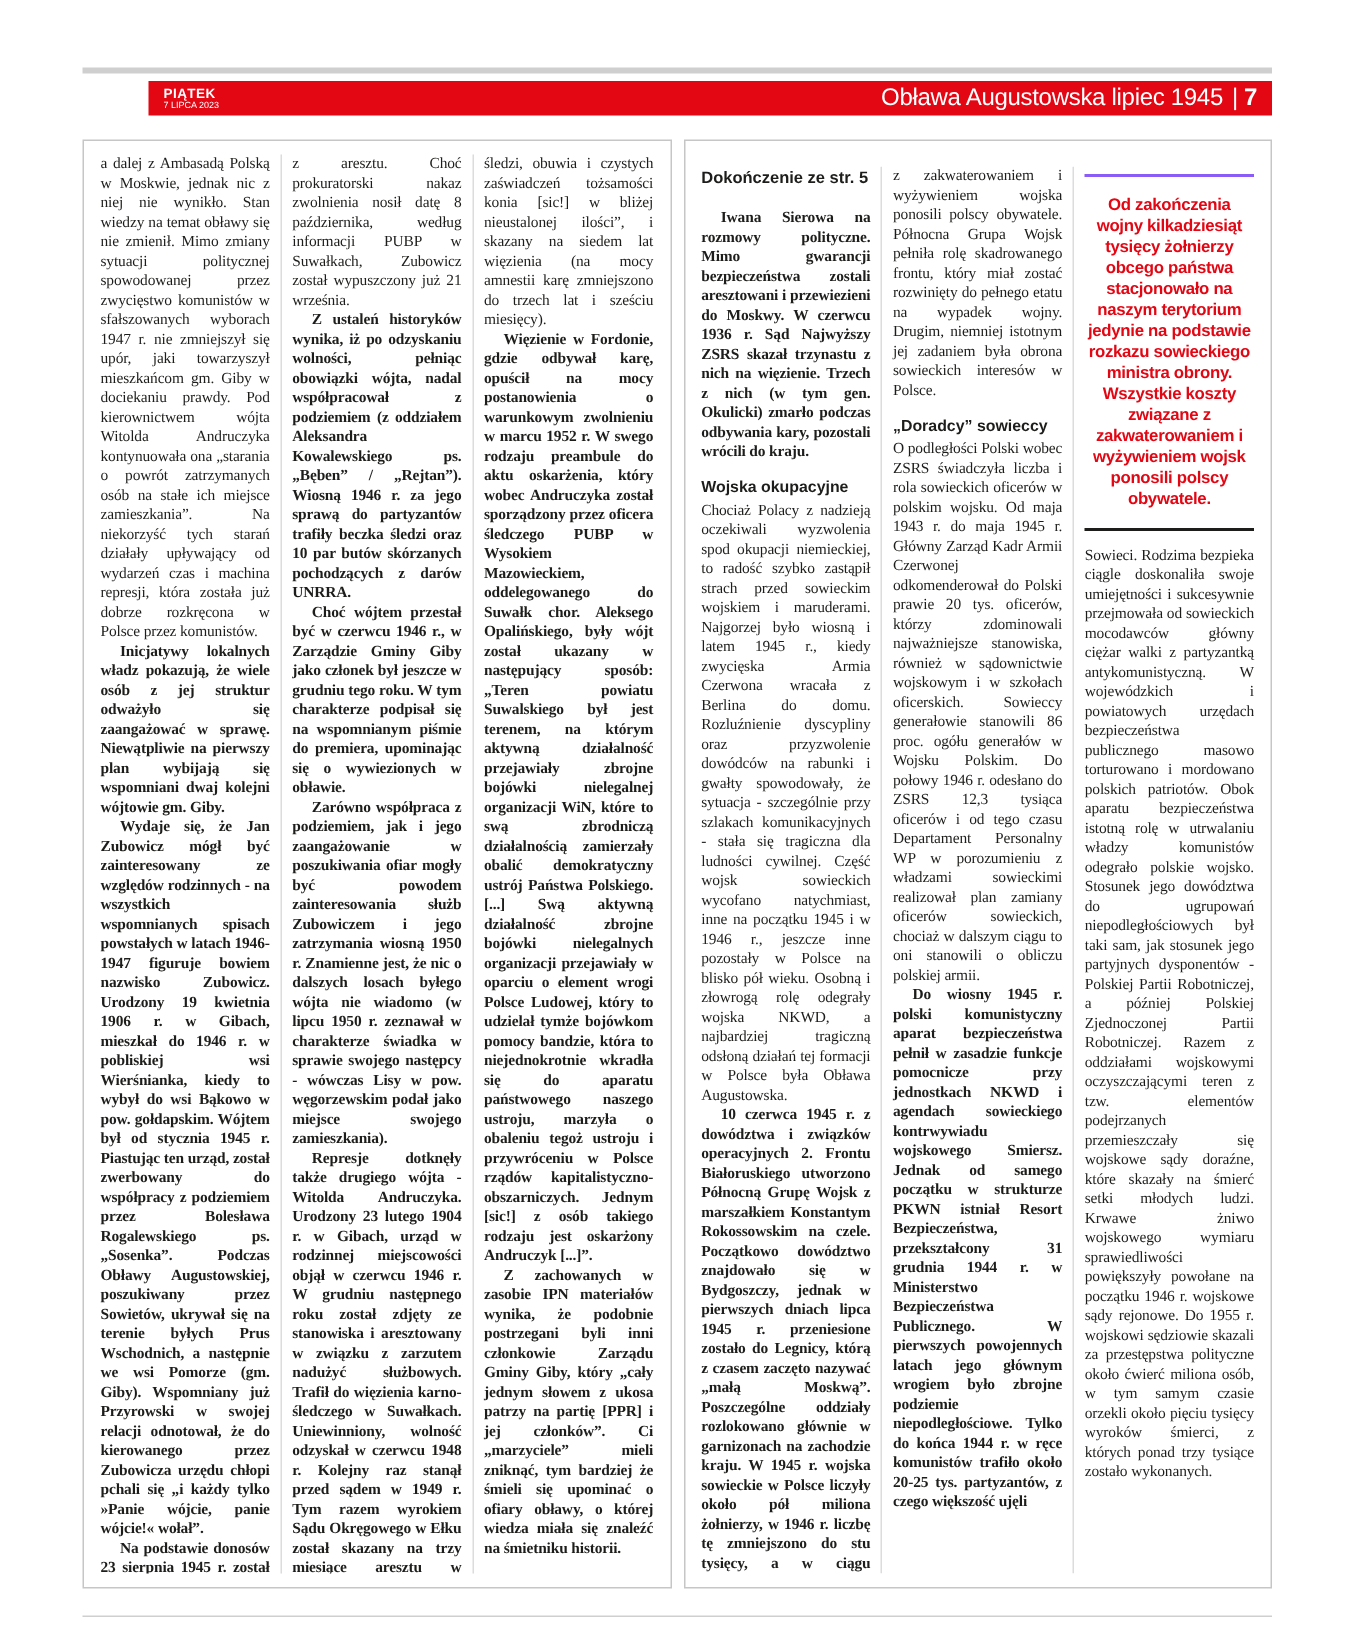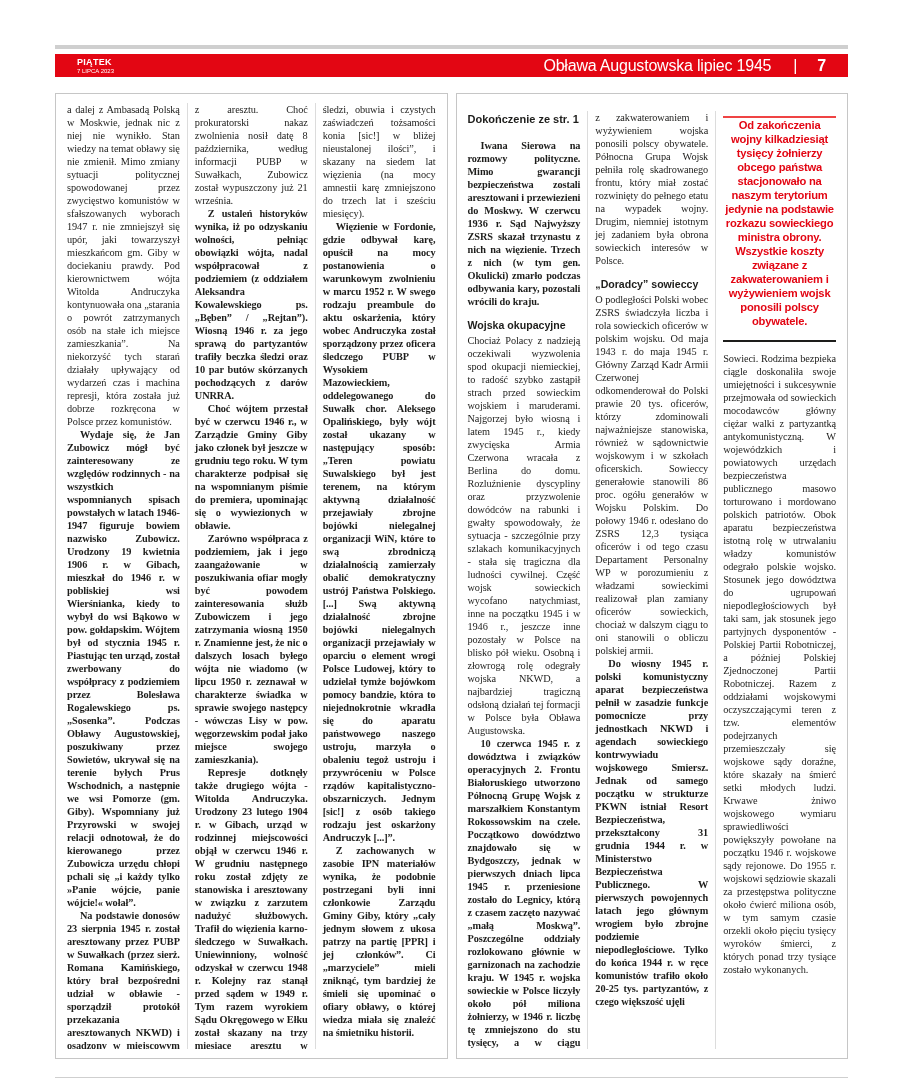--- a/index.html
+++ b/index.html
@@ -1,39 +1,39 @@
 <!DOCTYPE html>
 <html lang="pl"><head>
 <meta charset="utf-8">
 <style>
   html,body{margin:0;padding:0;background:#fff;}
   body{width:900px;height:1091px;overflow:hidden;font-family:"Liberation Serif",serif;color:#1d1d1b;}
   .page{box-sizing:border-box;width:900px;height:1091px;padding:45px 52px 0 55px;position:relative;}
   .toprule{height:4px;background:#cfcfcf;margin-bottom:5px;}
   .masthead{background:#e30613;color:#fff;height:23px;display:flex;align-items:center;justify-content:space-between;
-            padding:0 22px;font-family:"Liberation Sans",sans-serif;}
+            padding:0 10px;font-family:"Liberation Sans",sans-serif;margin-left:44px;}
   .mh-left{line-height:1;}
   .mh-day{font-weight:bold;font-size:9px;letter-spacing:.3px;display:block;}
   .mh-date{font-size:6px;display:block;margin-top:1px;}
-  .mh-right{font-size:16px;font-weight:400;letter-spacing:-.2px;display:flex;align-items:baseline;gap:20px;}
+  .mh-right{font-size:16px;font-weight:400;letter-spacing:-.2px;display:flex;align-items:baseline;gap:4px;}
   .mh-pagenum{font-weight:bold;}
   .mh-sep{font-weight:300;margin-left:2px;}
   .content{display:flex;gap:8px;margin-top:16px;height:966px;}
   .box{box-sizing:border-box;border:1px solid #c6c6c6;background:#fff;flex:1;padding:9px 4px;overflow:hidden;}
   .cols{display:flex;height:100%;}
   .col{box-sizing:border-box;flex:1;padding:0 7px;overflow:hidden;}
   .col + .col{border-left:1px solid #dcdcdc;}
   
   .blk{margin:0;}
   .p{font-size:10.3px;line-height:13px;text-align:justify;hyphens:auto;-webkit-hyphens:auto;letter-spacing:-.1px;}
   .p.ind{text-indent:13px;font-weight:bold;}
   .sub{font-family:"Liberation Sans",sans-serif;font-weight:bold;font-size:10.6px;line-height:13px;margin:11px 0 2px;}
   .quote{font-family:"Liberation Sans",sans-serif;font-weight:bold;color:#e30613;font-size:11.2px;line-height:14px;
          text-align:center;letter-spacing:-.2px;margin-top:8px;}
-  .quote.rt{border-top:2px solid #ef4444;margin-top:5px;}
+  .quote.rt{border-top:2px solid #8b5cf6;padding-top:12px;margin-top:5px;}
   .quote.rb{border-bottom:2px solid #1d1d1b;padding-bottom:12px;margin-bottom:10px;}
   
   .right-article{display:flex;flex-direction:column;}
   .headline{margin:0 6px 8px;}
   .hl-row{font-family:"Liberation Sans",sans-serif;font-weight:bold;color:#e30613;font-size:37px;line-height:35px;
           height:36px;text-align:center;letter-spacing:-1px;border-bottom:1px solid #bdbdbd;transform-origin:center;}
   .right-cols{flex:1;overflow:hidden;}
   .kicker{font-family:"Liberation Sans",sans-serif;font-weight:bold;font-size:11px;margin:2px 0 14px;}
   .footrule{height:1px;background:#cfcfcf;margin-top:18px;}
 </style>
@@ -55,20 +55,21 @@
       <span class="mh-pagenum">7</span>
     </div>
   </header>
 
   <div class="content">
 
     <section class="box left-article">
       <div class="cols">
         <div class="col">
             <div class="blk p">a dalej z Ambasadą Polską w Moskwie, jednak nic z niej nie wynikło. Stan wiedzy na temat obławy się nie zmienił. Mimo zmiany sytuacji politycznej spowodowanej przez zwycięstwo komunistów w sfałszowanych wyborach 1947 r. nie zmniejszył się upór, jaki towarzyszył mieszkańcom gm. Giby w dociekaniu prawdy. Pod kierownictwem wójta Witolda Andruczyka kontynuowała ona „starania o powrót zatrzymanych osób na stałe ich miejsce zamieszkania”. Na niekorzyść tych starań działały upływający od wydarzeń czas i machina represji, która została już dobrze rozkręcona w Polsce przez komunistów.</div>
+            <div class="blk p ind">Inicjatywy lokalnych władz pokazują, że wiele osób z jej struktur odważyło się zaangażować w sprawę. Niewątpliwie na pierwszy plan wybijają się wspomniani dwaj kolejni wójtowie gm. Giby.</div>
             <div class="blk p ind">Wydaje się, że Jan Zubowicz mógł być zainteresowany ze względów rodzinnych - na wszystkich wspomnianych spisach powstałych w latach 1946-1947 figuruje bowiem nazwisko Zubowicz. Urodzony 19 kwietnia 1906 r. w Gibach, mieszkał do 1946 r. w pobliskiej wsi Wierśnianka, kiedy to wybył do wsi Bąkowo w pow. gołdapskim. Wójtem był od stycznia 1945 r. Piastując ten urząd, został zwerbowany do współpracy z podziemiem przez Bolesława Rogalewskiego ps. „Sosenka”. Podczas Obławy Augustowskiej, poszukiwany przez Sowietów, ukrywał się na terenie byłych Prus Wschodnich, a następnie we wsi Pomorze (gm. Giby). Wspomniany już Przyrowski w swojej relacji odnotował, że do kierowanego przez Zubowicza urzędu chłopi pchali się „i każdy tylko »Panie wójcie, panie wójcie!« wołał”.</div>
             <div class="blk p ind">Na podstawie donosów 23 sierpnia 1945 r. został aresztowany przez PUBP w Suwałkach (przez sierż. Romana Kamińskiego, który brał bezpośredni udział w obławie - sporządził protokół przekazania aresztowanych NKWD) i osadzony w miejscowym więzieniu karno-śledczym jako podejrzany o to, że od czerwca 1945 r. do chwili zatrzymania „należał do nielegalnej organizacji AK”, od której „otrzymał zadanie informowania dowództwa AK o ruchach wojsk radzieckich”. Wojskowy Sąd Garnizonowy w Białymstoku na posiedzeniu niejawnym 27 września 1945 r. postanowił umorzyć postępowanie karne przeciwko niemu na mocy amnestii z 2 sierpnia tego roku i zwolnić mężczyznę</div>
           </div>
         <div class="col">
             <div class="blk p">z aresztu. Choć prokuratorski nakaz zwolnienia nosił datę 8 października, według informacji PUBP w Suwałkach, Zubowicz został wypuszczony już 21 września.</div>
             <div class="blk p ind">Z ustaleń historyków wynika, iż po odzyskaniu wolności, pełniąc obowiązki wójta, nadal współpracował z podziemiem (z oddziałem Aleksandra Kowalewskiego ps. „Bęben” / „Rejtan”). Wiosną 1946 r. za jego sprawą do partyzantów trafiły beczka śledzi oraz 10 par butów skórzanych pochodzących z darów UNRRA.</div>
             <div class="blk p ind">Choć wójtem przestał być w czerwcu 1946 r., w Zarządzie Gminy Giby jako członek był jeszcze w grudniu tego roku. W tym charakterze podpisał się na wspomnianym piśmie do premiera, upominając się o wywiezionych w obławie.</div>
             <div class="blk p ind">Zarówno współpraca z podziemiem, jak i jego zaangażowanie w poszukiwania ofiar mogły być powodem zainteresowania służb Zubowiczem i jego zatrzymania wiosną 1950 r. Znamienne jest, że nic o dalszych losach byłego wójta nie wiadomo (w lipcu 1950 r. zeznawał w charakterze świadka w sprawie swojego następcy - wówczas Lisy w pow. węgorzewskim podał jako miejsce swojego zamieszkania).</div>
             <div class="blk p ind">Represje dotknęły także drugiego wójta - Witolda Andruczyka. Urodzony 23 lutego 1904 r. w Gibach, urząd w rodzinnej miejscowości objął w czerwcu 1946 r. W grudniu następnego roku został zdjęty ze stanowiska i aresztowany w związku z zarzutem nadużyć służbowych. Trafił do więzienia karno-śledczego w Suwałkach. Uniewinniony, wolność odzyskał w czerwcu 1948 r. Kolejny raz stanął przed sądem w 1949 r. Tym razem wyrokiem Sądu Okręgowego w Ełku został skazany na trzy miesiące aresztu w zawieszeniu na dwa lata za bliżej nieznane przestępstwo urzędnicze. W kwietniu 1950 r. aresztowano go ponownie i osadzono w więzieniu karno-śledczym w Suwałkach, a następnie w Białymstoku na skutek zeznań złożonych przez Bolesława Rogalewskiego ps. „Sosenka”. Wyrokiem Wojskowego Sądu Rejonowego w Białymstoku z 28 listopada 1950 r. Andruczyk został uznany za winnego tego, że „od wiosny do jesieni 1946 r. we wsi i gm. Giby pow. Suwałki udzielał pomocy zbrodniczemu związkowi WiN przez poczęstunek członków bojówki wódką i papierosami, dostarczenie bandzie »Bębna« [Aleksander Kowalewski] ok. 20 kg</div>
           </div>
@@ -80,21 +81,21 @@
             <div class="blk p">Czystki w administracji państwowej, które rozpoczęto po czerwcowym referendum 1946 r. przyniosły liczne zwolnienia. W sierpniu bezpieka przedłożyła suwalskiemu staroście Mancewiczowi materiały kompromitujące pracowników magistratu. W listopadzie zaś przygotowano materiały, które miały się stać podstawą przyszłych aresztowań prewencyjnych. Usunięto wówczas m.in. dziewięciu wójtów, a postulaty powiatowych struktur PPR w sprawie pozbycia się „wrogiego elementu” dotyczyły nawet stanowiska sprzątaczki w kancelarii urzędu gminy w Gibach. Tymczasem mieszkańcy gm. Giby nie odpuszczali. O pamięć ofiar Obławy Augustowskiej dbają do dziś.</div>
           </div>
       </div>
     </section>
 
     <section class="box right-article">
       <div class="headline">
       </div>
       <div class="cols right-cols">
         <div class="col">
-          <div class="kicker">Dokończenie ze str. 1</div>
+          <div class="kicker">Dokończenie ze str. 5</div>
           <div>
               <div class="blk p ind">Iwana Sierowa na rozmowy polityczne. Mimo gwarancji bezpieczeństwa zostali aresztowani i przewiezieni do Moskwy. W czerwcu 1936 r. Sąd Najwyższy ZSRS skazał trzynastu z nich na więzienie. Trzech z nich (w tym gen. Okulicki) zmarło podczas odbywania kary, pozostali wrócili do kraju.</div>
               <div class="blk sub">Wojska okupacyjne</div>
               <div class="blk p">Chociaż Polacy z nadzieją oczekiwali wyzwolenia spod okupacji niemieckiej, to radość szybko zastąpił strach przed sowieckim wojskiem i maruderami. Najgorzej było wiosną i latem 1945 r., kiedy zwycięska Armia Czerwona wracała z Berlina do domu. Rozluźnienie dyscypliny oraz przyzwolenie dowódców na rabunki i gwałty spowodowały, że sytuacja - szczególnie przy szlakach komunikacyjnych - stała się tragiczna dla ludności cywilnej. Część wojsk sowieckich wycofano natychmiast, inne na początku 1945 i w 1946 r., jeszcze inne pozostały w Polsce na blisko pół wieku. Osobną i złowrogą rolę odegrały wojska NKWD, a najbardziej tragiczną odsłoną działań tej formacji w Polsce była Obława Augustowska.</div>
               <div class="blk p ind">10 czerwca 1945 r. z dowództwa i związków operacyjnych 2. Frontu Białoruskiego utworzono Północną Grupę Wojsk z marszałkiem Konstantym Rokossowskim na czele. Początkowo dowództwo znajdowało się w Bydgoszczy, jednak w pierwszych dniach lipca 1945 r. przeniesione zostało do Legnicy, którą z czasem zaczęto nazywać „małą Moskwą”. Poszczególne oddziały rozlokowano głównie w garnizonach na zachodzie kraju. W 1945 r. wojska sowieckie w Polsce liczyły około pół miliona żołnierzy, w 1946 r. liczbę tę zmniejszono do stu tysięcy, a w ciągu kolejnych dziesięciu lat zredukowano do około sześćdziesięciu tysięcy. Do 1956 r. obecność tej armii w Polsce nie była uregulowana żadnymi umowami międzynarodowymi. Od zakończenia wojny kilkadziesiąt tysięcy żołnierzy obcego państwa stacjonowało na naszym terytorium jedynie na podstawie rozkazu sowieckiego ministra obrony. Wszystkie koszty związane</div>
             </div>
         </div>
         <div class="col">
             <div class="blk p">z zakwaterowaniem i wyżywieniem wojska ponosili polscy obywatele. Północna Grupa Wojsk pełniła rolę skadrowanego frontu, który miał zostać rozwinięty do pełnego etatu na wypadek wojny. Drugim, niemniej istotnym jej zadaniem była obrona sowieckich interesów w Polsce.</div>
             <div class="blk sub">„Doradcy” sowieccy</div>

